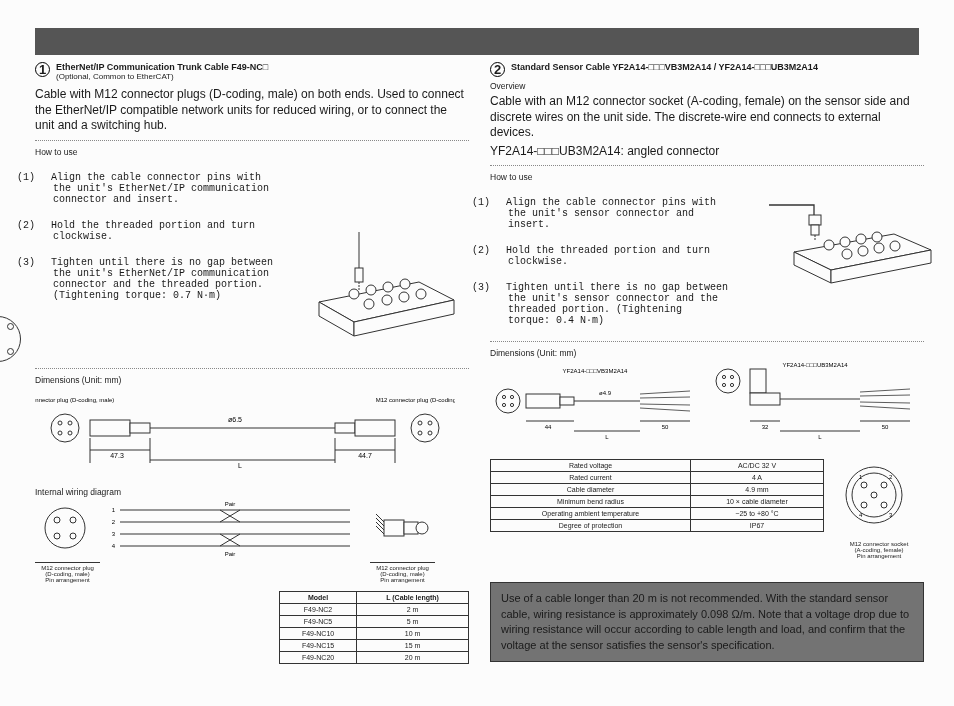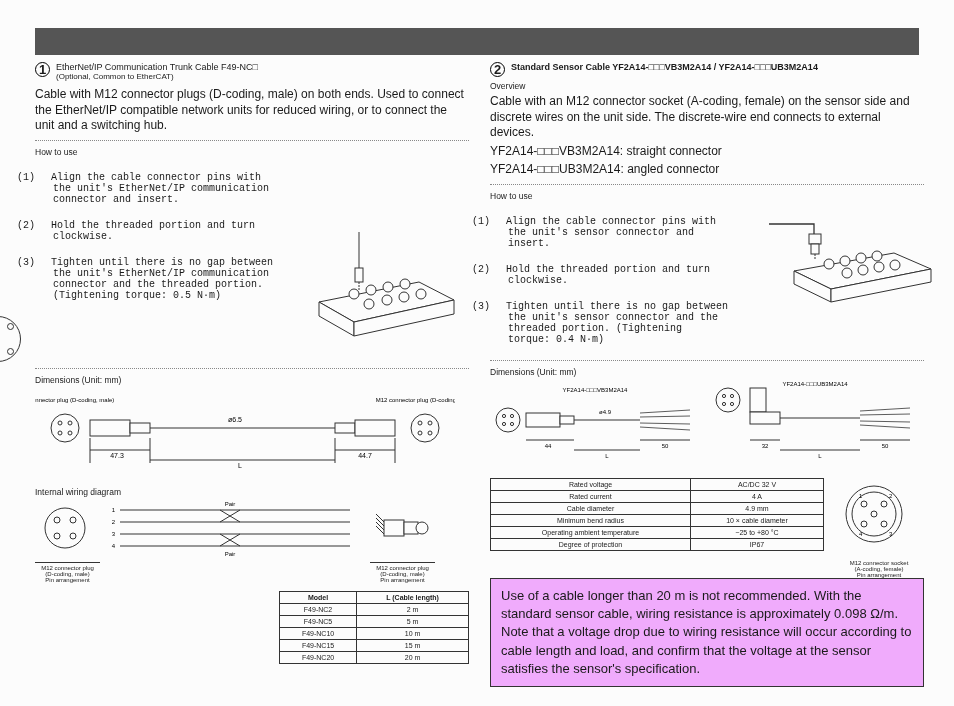--- a/index.html
+++ b/index.html
@@ -85,25 +85,25 @@
     font-size: 7px;
   }
   table.spec td, table.spec th {
     border: 0.8px solid #333;
     padding: 2px 4px;
     text-align: center;
   }
 
   .note-box {
     border: 0.8px solid #333;
-    background: #f0abfc;
+    background: #737373;
     padding: 8px 10px;
-    font-size: 13px;
+    font-size: 11px;
     line-height: 1.4;
-    margin-top: 0;
+    margin-top: 23px;
   }
   .small-table {
     border-collapse: collapse;
     font-size: 7px;
   }
   .small-table td, .small-table th {
     border: 0.8px solid #333;
     padding: 2px 6px;
     text-align: center;
   }
@@ -111,34 +111,34 @@
 </style>
 </head>
 <body>
 
 <div class="header-bar"></div>
 
 <div class="col left">
   <div style="display:flex;align-items:flex-start;">
     <span class="section-num">1</span>
     <div>
-      <div style="font-size:9px;font-weight:normal;">EtherNet/IP Communication Trunk Cable F49-NC□</div>
+      <div style="font-size:9px;font-weight:bold;">EtherNet/IP Communication Trunk Cable F49-NC□</div>
       <div style="font-size:8px;">(Optional, Common to EtherCAT)</div>
     </div>
   </div>
   <div class="para" style="margin-top:6px;">Cable with M12 connector plugs (D-coding, male) on both ends. Used to connect the EtherNet/IP compatible network units for reduced wiring, or to connect the unit and a switching hub.</div>
 
   <div class="dotted-sep"></div>
   <div class="subhead">How to use</div>
 
   <div style="position:relative;min-height:160px;">
     <div style="width:240px;">
       <div class="numitem"><span class="nl">(1)</span><span>Align the cable connector pins with the unit's EtherNet/IP communication connector and insert.</span></div>
       <div class="numitem"><span class="nl">(2)</span><span>Hold the threaded portion and turn clockwise.</span></div>
-      <div class="numitem"><span class="nl">(3)</span><span>Tighten until there is no gap between the unit's EtherNet/IP communication connector and the threaded portion. (Tightening torque: 0.5 N·m)</span></div>
+      <div class="numitem"><span class="nl">(3)</span><span>Tighten until there is no gap between the unit's EtherNet/IP communication connector and the threaded portion. (Tightening torque: 0.7 N·m)</span></div>
     </div>
 
     <div class="fig connector-face" style="top:0;right:60px;">
 
       <div class="pin" style="top:6px;right:6px;"></div>
 
       <div class="pin" style="bottom:6px;right:6px;"></div>
     </div>
 
     <div class="fig" style="top:60px;right:0;width:170px;height:110px;">
@@ -291,21 +291,20 @@
 
 <div class="col right">
   <div style="display:flex;align-items:flex-start;">
     <span class="section-num">2</span>
     <div>
       <div style="font-size:9px;font-weight:bold;line-height:1.2;">Standard Sensor Cable YF2A14-□□□VB3M2A14 / YF2A14-□□□UB3M2A14</div>
     </div>
   </div>
   <div class="subhead" style="">Overview</div>
   <div class="para">Cable with an M12 connector socket (A-coding, female) on the sensor side and discrete wires on the unit side. The discrete-wire end connects to external devices.</div>
-  <div class="para">YF2A14-□□□VB3M2A14: straight connector</div>
   <div class="para">YF2A14-□□□UB3M2A14: angled connector</div>
 
   <div class="dotted-sep"></div>
   <div class="subhead">How to use</div>
 
   <div style="position:relative;min-height:100px;">
     <div style="width:240px;">
       <div class="numitem"><span class="nl">(1)</span><span>Align the cable connector pins with the unit's sensor connector and insert.</span></div>
       <div class="numitem"><span class="nl">(2)</span><span>Hold the threaded portion and turn clockwise.</span></div>
       <div class="numitem"><span class="nl">(3)</span><span>Tighten until there is no gap between the unit's sensor connector and the threaded portion. (Tightening torque: 0.4 N·m)</span></div>

